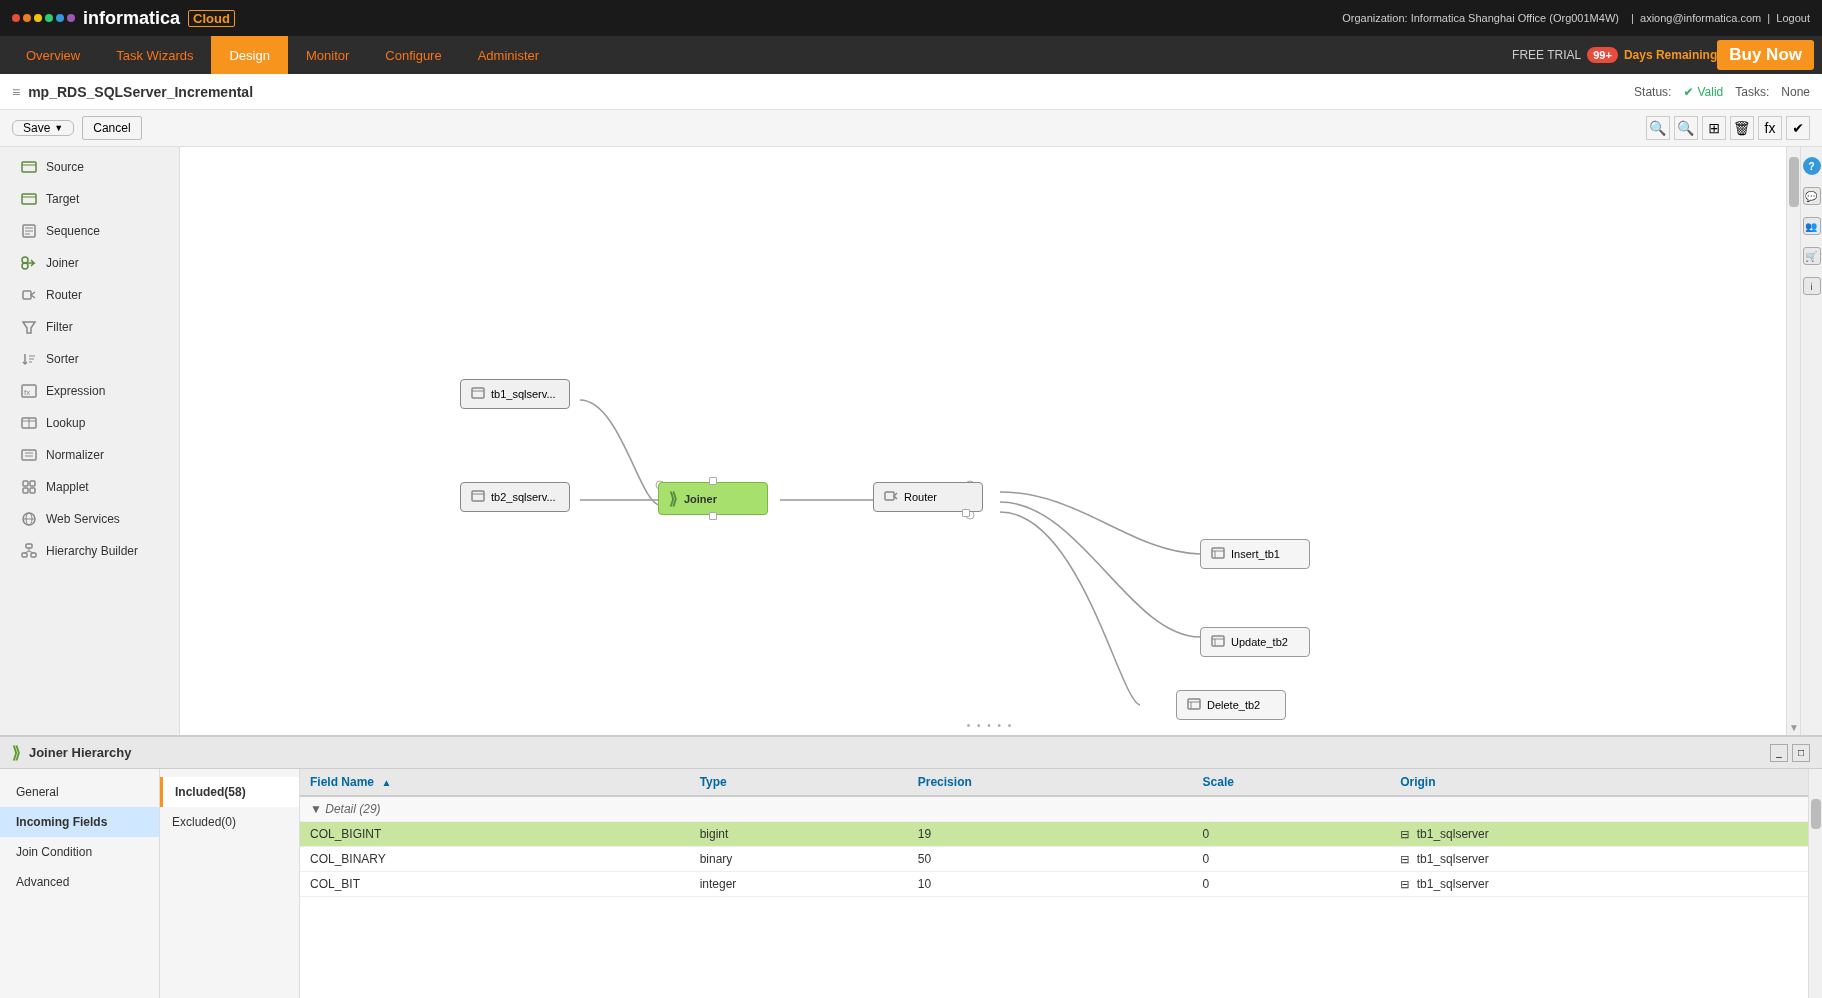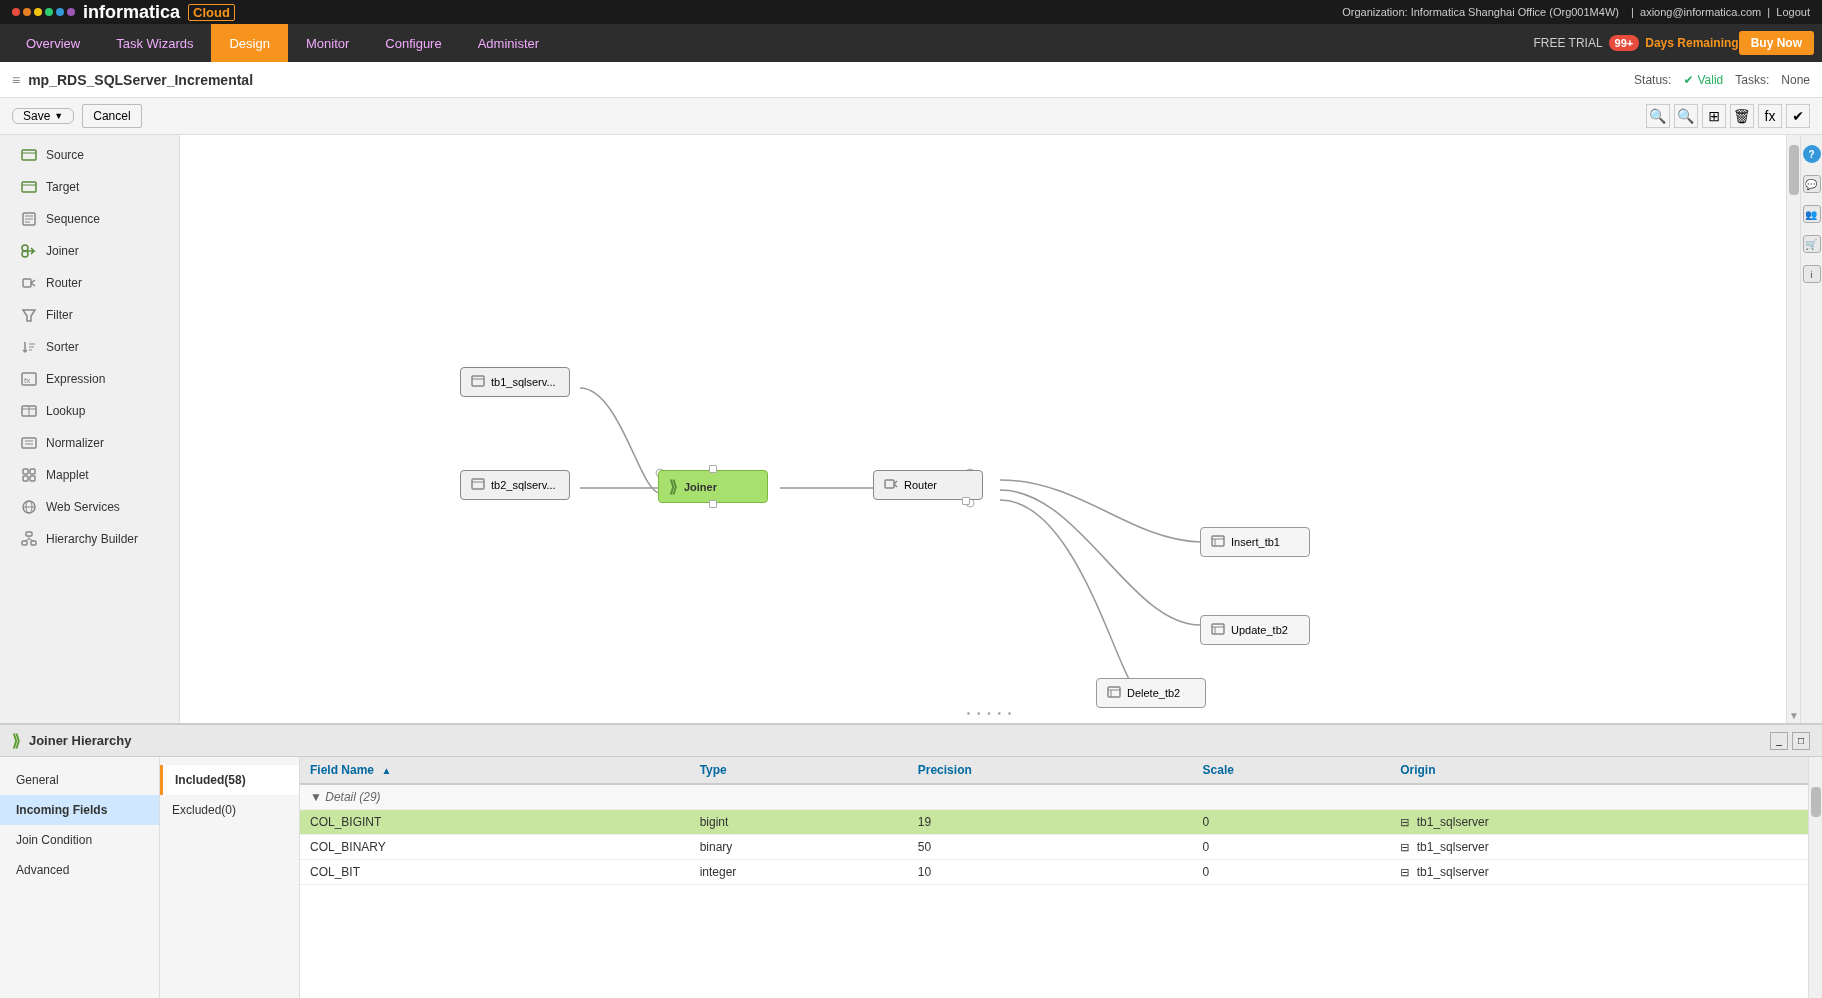--- a/index.html
+++ b/index.html
@@ -1,40 +1,40 @@
 <!DOCTYPE html>
 <html><head>
   <meta charset="utf-8">
   <style>
     * { box-sizing: border-box; margin: 0; padding: 0; }
     body { font-family: Arial, sans-serif; font-size: 12px; background: #f0f0f0; width: 1822px; min-height: 998px; overflow: hidden; }
 
     
-    .topbar { background: #1a1a1a; height: 24px; display: flex; align-items: center; padding: 0 12px; }
+    .topbar { background: #1a1a1a; height: 36px; display: flex; align-items: center; padding: 0 12px; }
     .topbar-logo { color: white; font-size: 16px; font-weight: bold; display: flex; align-items: center; gap: 8px; }
     .topbar-logo-dots { display: flex; gap: 3px; }
     .dot { width: 8px; height: 8px; border-radius: 50%; }
     .dot-red { background: #e74c3c; }
     .dot-orange { background: #e67e22; }
     .dot-yellow { background: #f1c40f; }
     .dot-green { background: #2ecc71; }
     .dot-blue { background: #3498db; }
     .dot-purple { background: #9b59b6; }
     .topbar-org { color: #ccc; font-size: 11px; margin-left: auto; }
     .topbar-org a { color: #ccc; text-decoration: none; }
     .topbar-org span { margin: 0 6px; }
 
     
     .navbar { background: #2d2d2d; height: 38px; display: flex; align-items: center; padding: 0 8px; }
-    .nav-item { color: #f0abfc; padding: 8px 18px; cursor: pointer; font-size: 13px; height: 38px; display: flex; align-items: center; }
+    .nav-item { color: #f97316; padding: 8px 18px; cursor: pointer; font-size: 13px; height: 38px; display: flex; align-items: center; }
     .nav-item.active { background: #f7941d; color: white; }
     .nav-spacer { flex: 1; }
     .free-trial { color: #ccc; font-size: 12px; display: flex; align-items: center; gap: 6px; }
     .trial-badge { background: #e74c3c; color: white; border-radius: 10px; padding: 2px 6px; font-size: 11px; font-weight: bold; }
-    .buy-now-btn { background: #f7941d; color: white; border: none; padding: 5px 12px; border-radius: 3px; cursor: pointer; font-size: 12px; font-weight: bold; }
+    .buy-now-btn { background: #f7941d; color: white; border: none; padding: 5px 12px; border-radius: 3px; cursor: pointer; font-size: 17px; font-weight: bold; }
 
     
     .breadcrumb-area { background: white; border-bottom: 1px solid #ddd; padding: 0 12px; height: 36px; display: flex; align-items: center; justify-content: space-between; }
     .breadcrumb-title { display: flex; align-items: center; gap: 8px; font-size: 14px; font-weight: bold; color: #333; }
     .breadcrumb-status { display: flex; align-items: center; gap: 12px; font-size: 12px; color: #555; }
     .status-valid { color: #27ae60; display: flex; align-items: center; gap: 4px; }
 
     
     .toolbar { background: #f5f5f5; border-bottom: 1px solid #ddd; padding: 6px 12px; display: flex; align-items: center; gap: 8px; }
     .save-btn { background: #f5f5f5; border: 1px solid #bbb; padding: 0 10px; cursor: pointer; display: flex; align-items: center; gap: 4px; font-size: 12px; border-radius: 6px; }
@@ -378,21 +378,21 @@
       <span>
         <svg width="14" height="14" viewBox="0 0 14 14">
             <rect x="1" y="2" width="12" height="10" rx="1" fill="none" stroke="#888" stroke-width="1.5"></rect>
             <line x1="1" y1="5" x2="13" y2="5" stroke="#888" stroke-width="1"></line>
             <line x1="4" y1="5" x2="4" y2="12" stroke="#888" stroke-width="1"></line>
           </svg>
       </span>
       <span>Update_tb2</span>
     </div>
 
-    <div class="node node-target" style="left:916px; top:543px;">
+    <div class="node node-target" style="left:996px; top:543px;">
       <span>
         <svg width="14" height="14" viewBox="0 0 14 14">
             <rect x="1" y="2" width="12" height="10" rx="1" fill="none" stroke="#888" stroke-width="1.5"></rect>
             <line x1="1" y1="5" x2="13" y2="5" stroke="#888" stroke-width="1"></line>
             <line x1="4" y1="5" x2="4" y2="12" stroke="#888" stroke-width="1"></line>
           </svg>
       </span>
       <span>Delete_tb2</span>
     </div>
 

